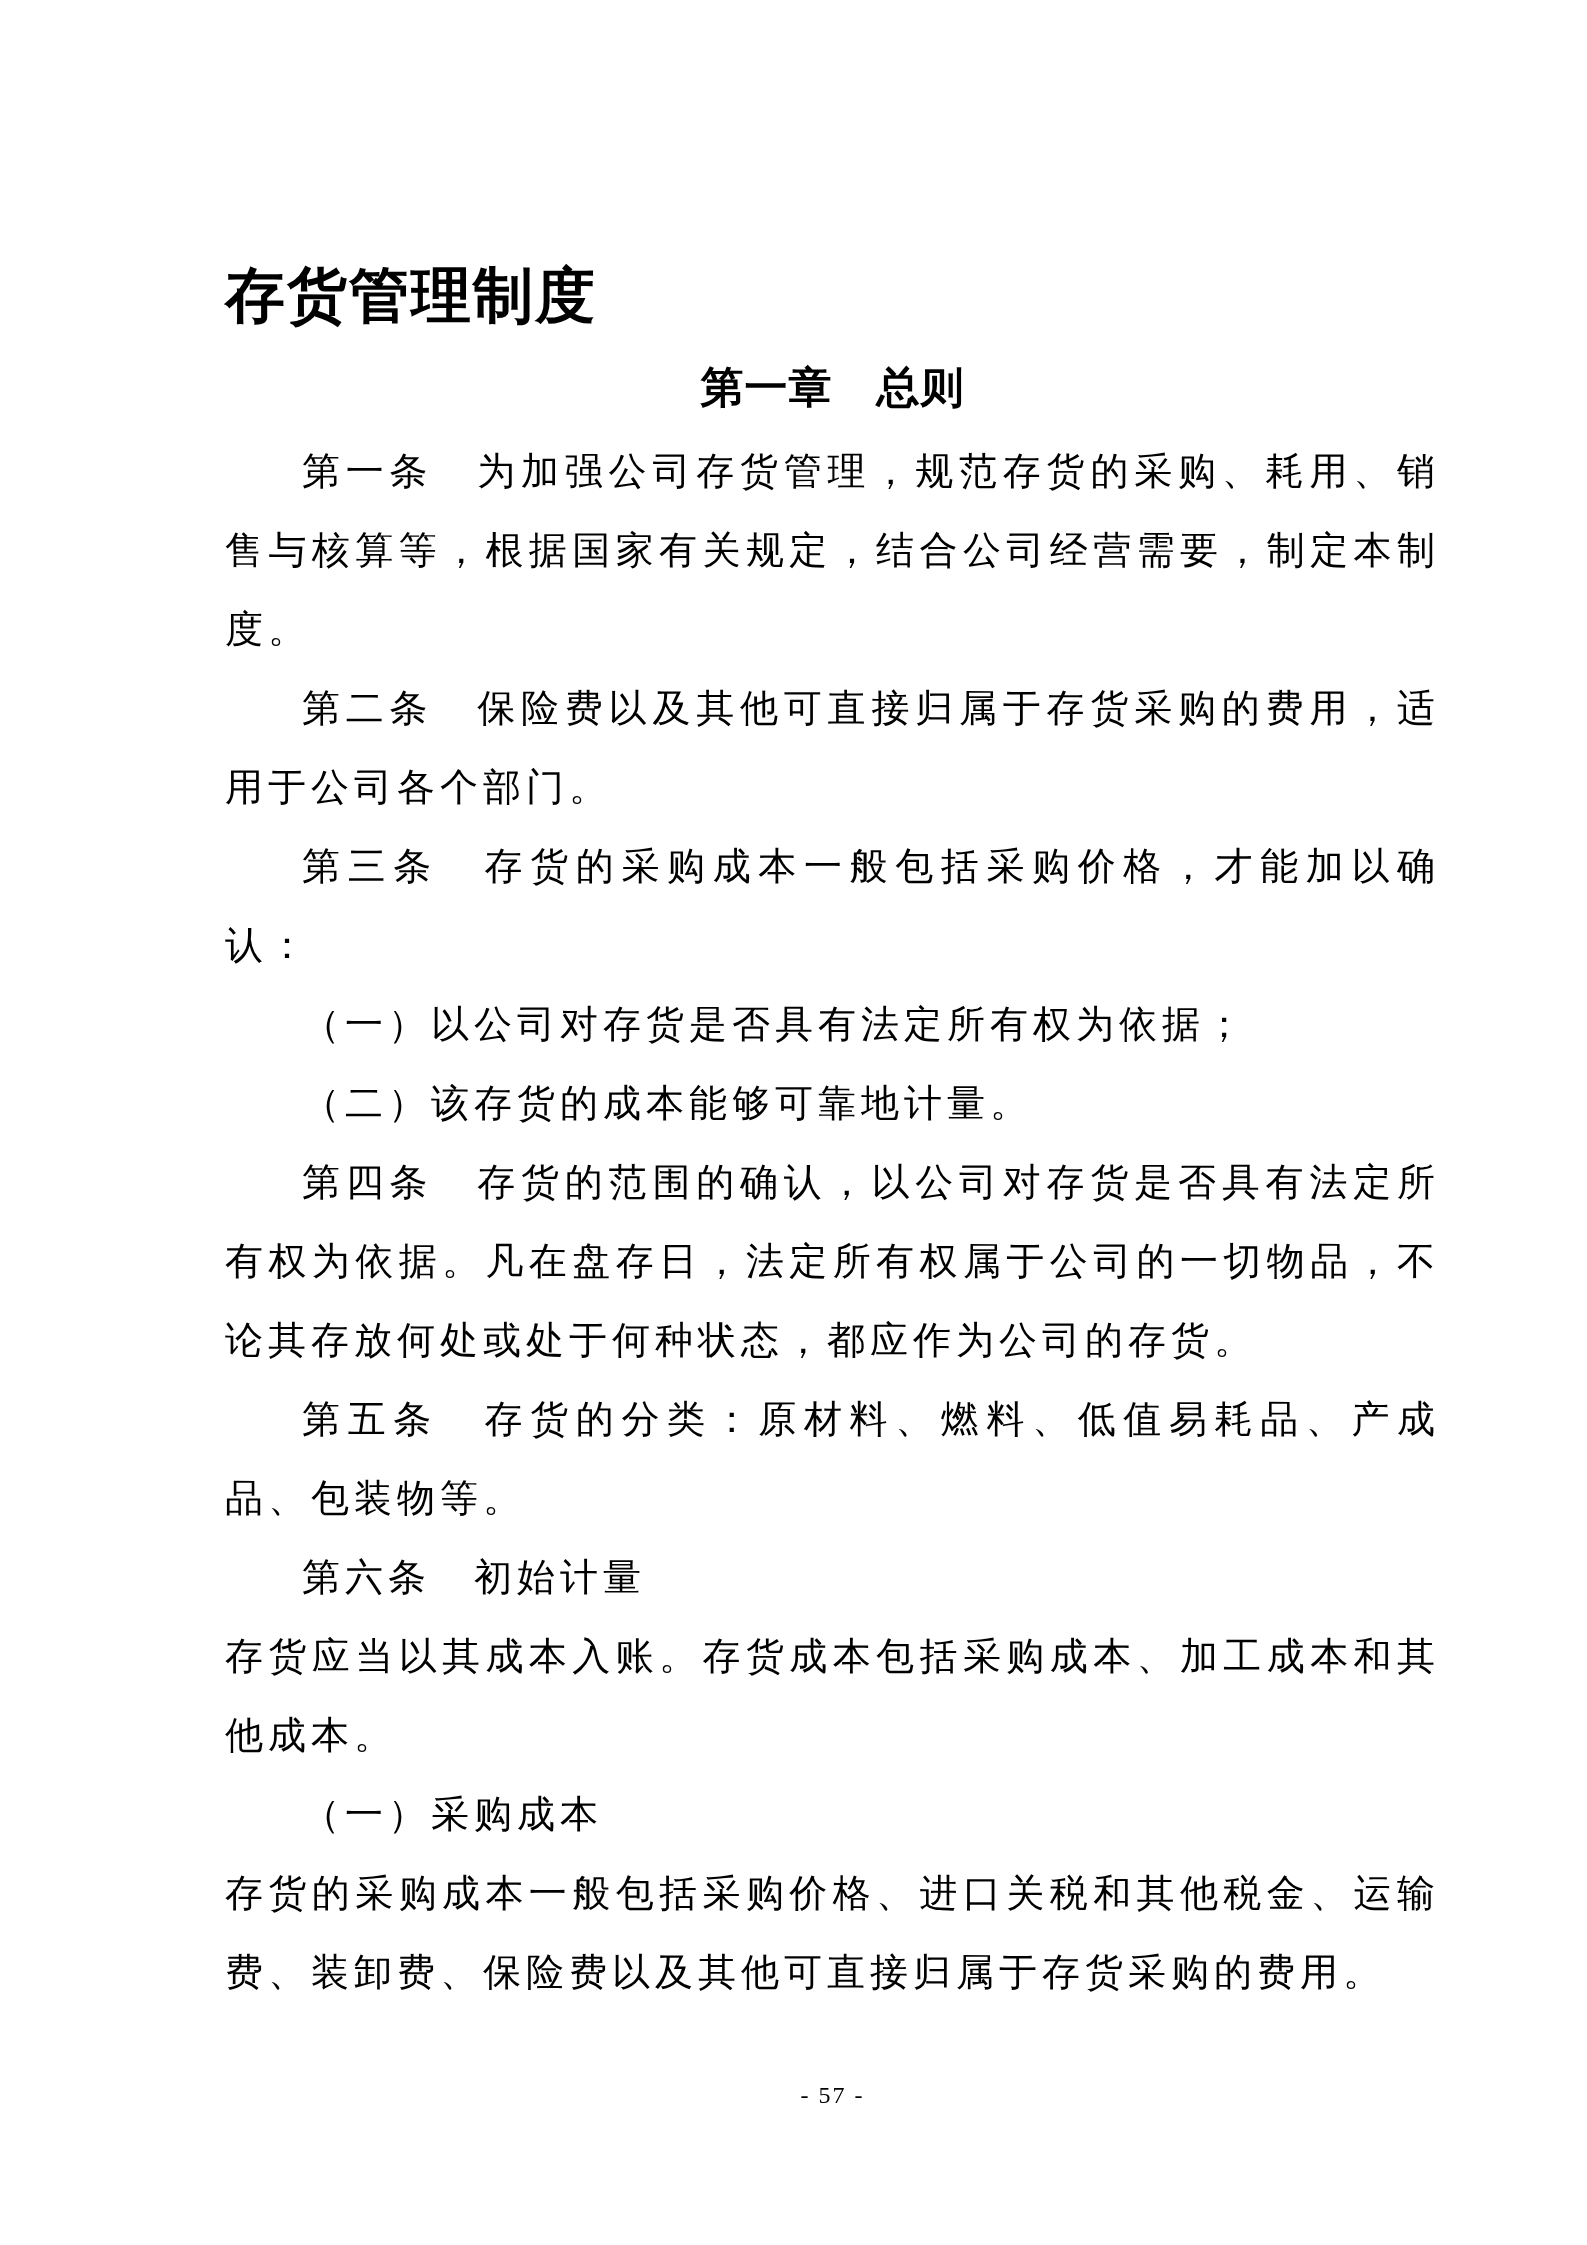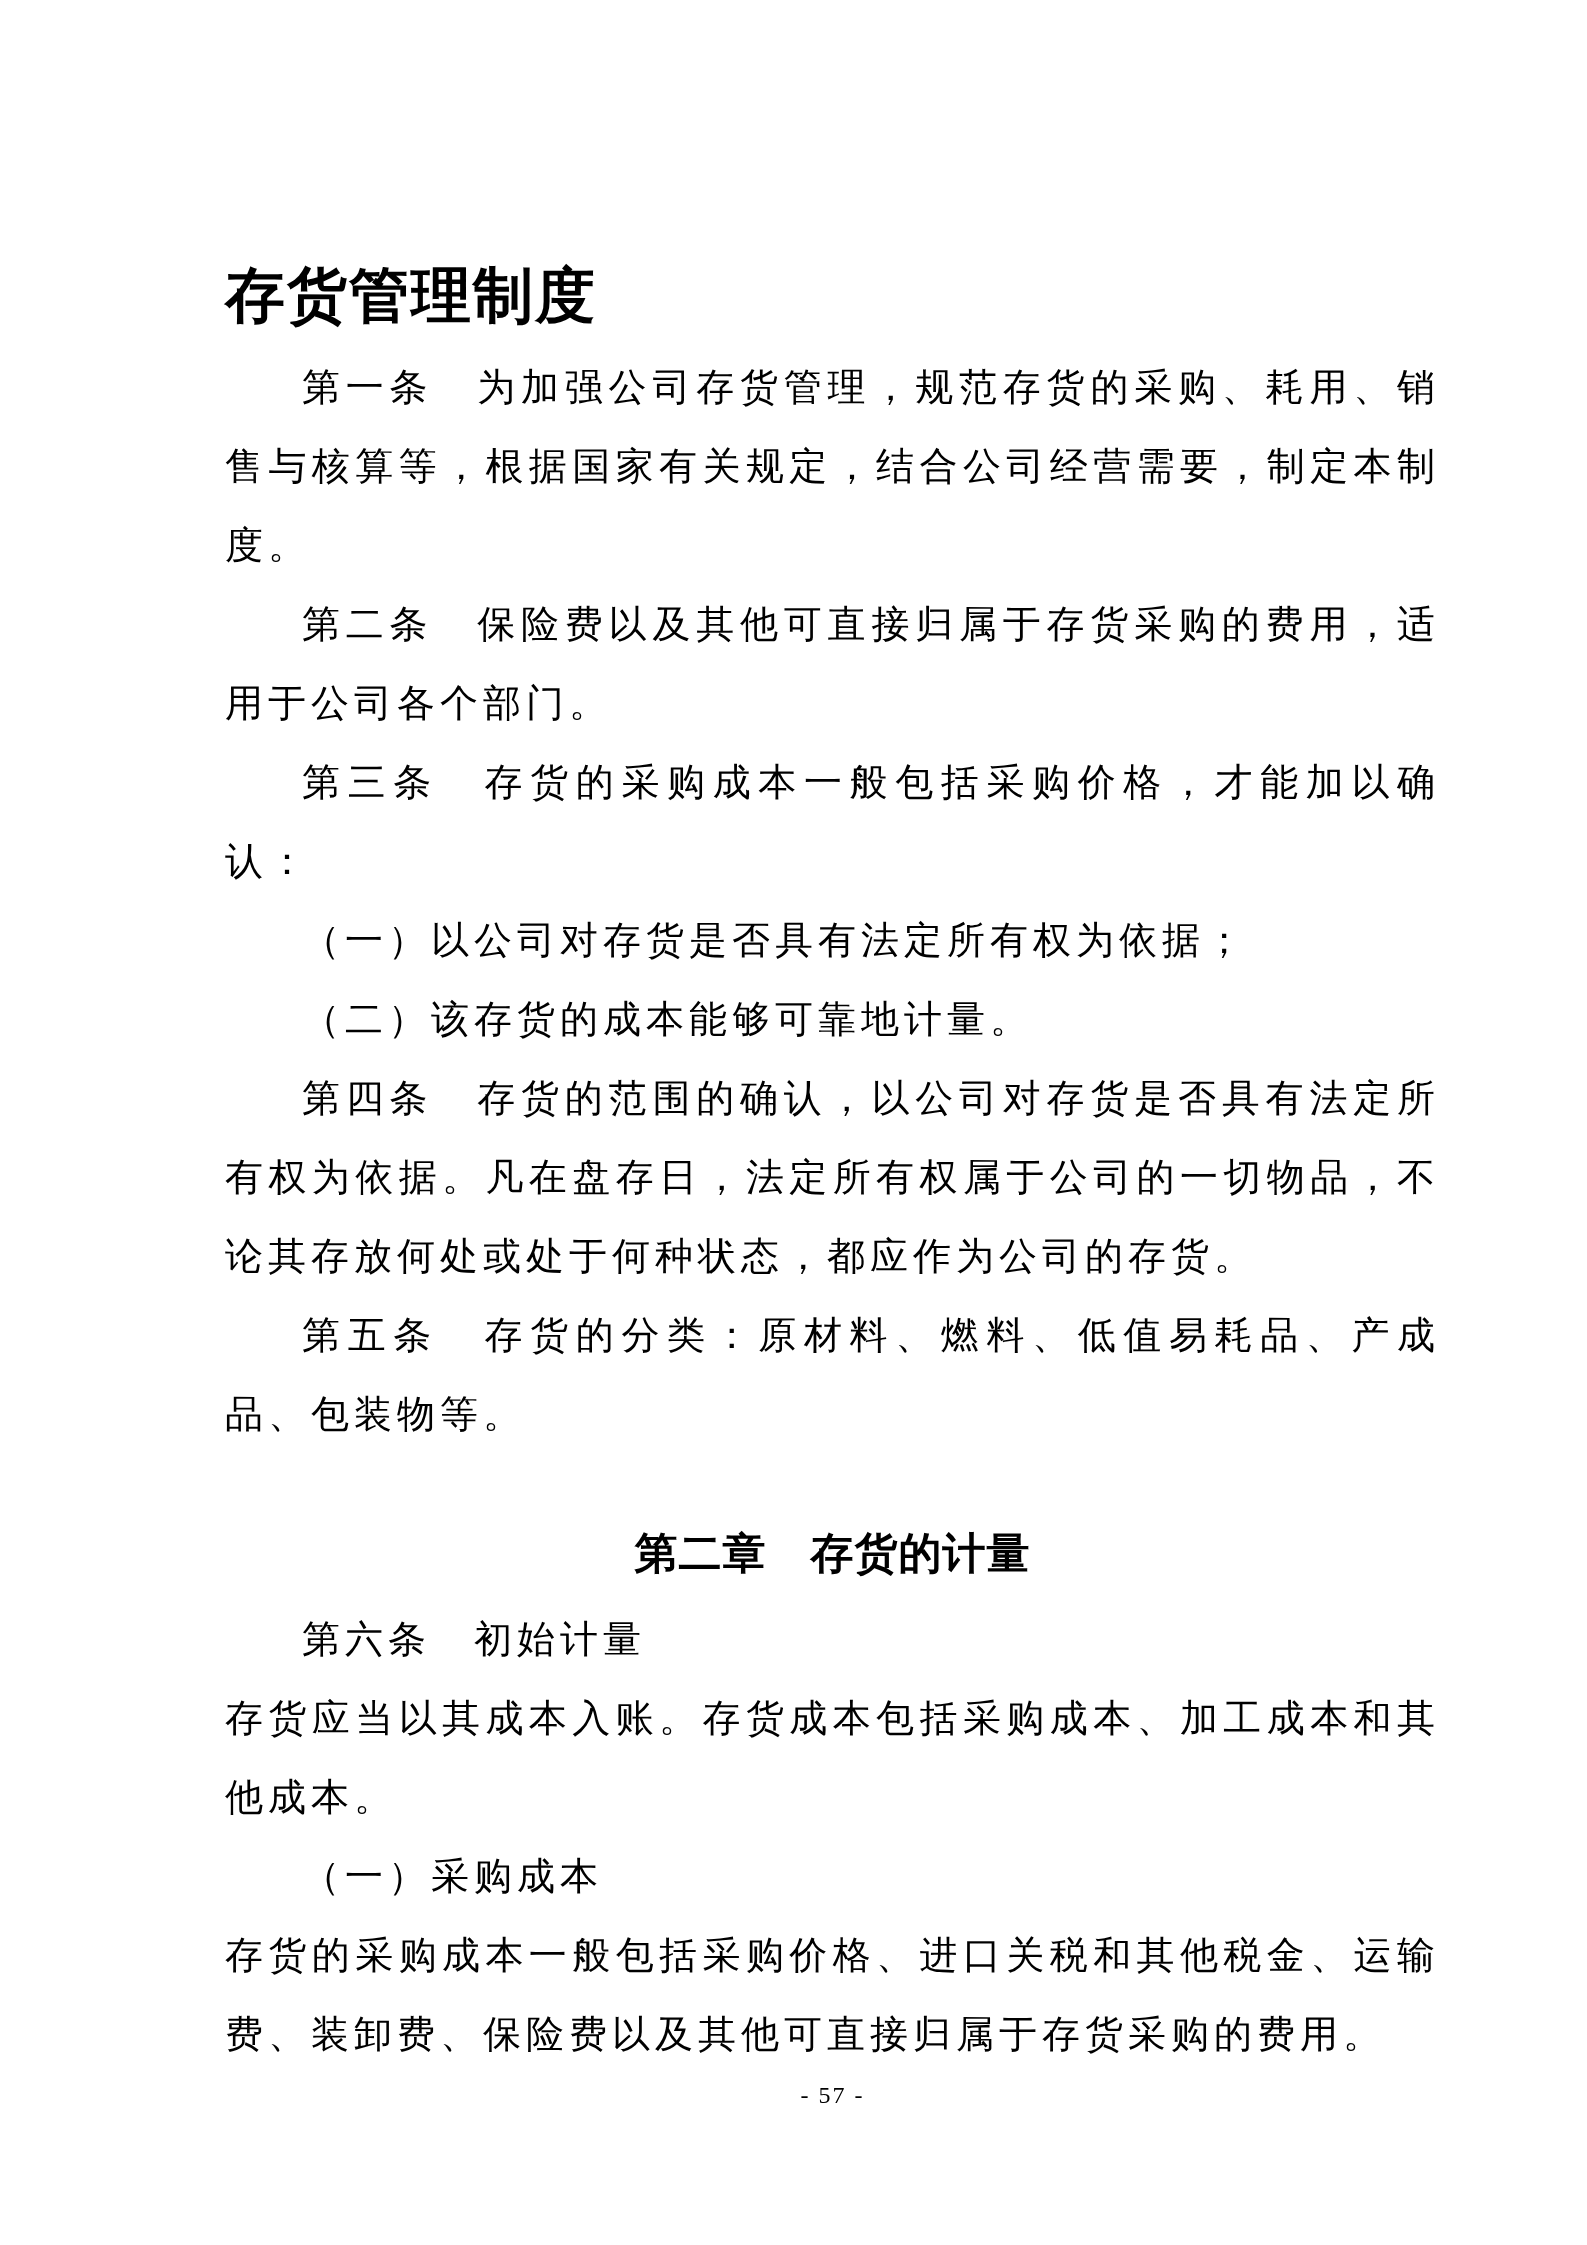--- a/index.html
+++ b/index.html
@@ -69,36 +69,36 @@
   }
 </style>
 </head>
 <body>
 
 <div class="page">
   <div class="content">
 
     <h1 class="doc-title">存货管理制度</h1>
 
+    <h2 class="chapter-heading" id="chapter1-heading">第一章　总则</h2>
 
     <p class="article indent first-article">第一条　为加强公司存货管理，规范存货的采购、耗用、销售与核算等，根据国家有关规定，结合公司经营需要，制定本制度。</p>
 
     <p class="article indent">第二条　保险费以及其他可直接归属于存货采购的费用，适用于公司各个部门。</p>
 
     <p class="article indent">第三条　存货的采购成本一般包括采购价格，才能加以确认：</p>
 
     <p class="article indent">（一）以公司对存货是否具有法定所有权为依据；</p>
 
     <p class="article indent">（二）该存货的成本能够可靠地计量。</p>
 
     <p class="article indent">第四条　存货的范围的确认，以公司对存货是否具有法定所有权为依据。凡在盘存日，法定所有权属于公司的一切物品，不论其存放何处或处于何种状态，都应作为公司的存货。</p>
 
     <p class="article indent">第五条　存货的分类：原材料、燃料、低值易耗品、产成品、包装物等。</p>
 
-    <h2 class="chapter-heading" id="chapter2-heading">第二章　存货的计量</h2>
 
     <p class="article indent">第六条　初始计量</p>
 
     <p class="article">存货应当以其成本入账。存货成本包括采购成本、加工成本和其他成本。</p>
 
     <p class="article indent">（一）采购成本</p>
 
     <p class="article">存货的采购成本一般包括采购价格、进口关税和其他税金、运输费、装卸费、保险费以及其他可直接归属于存货采购的费用。</p>
 
   </div>

